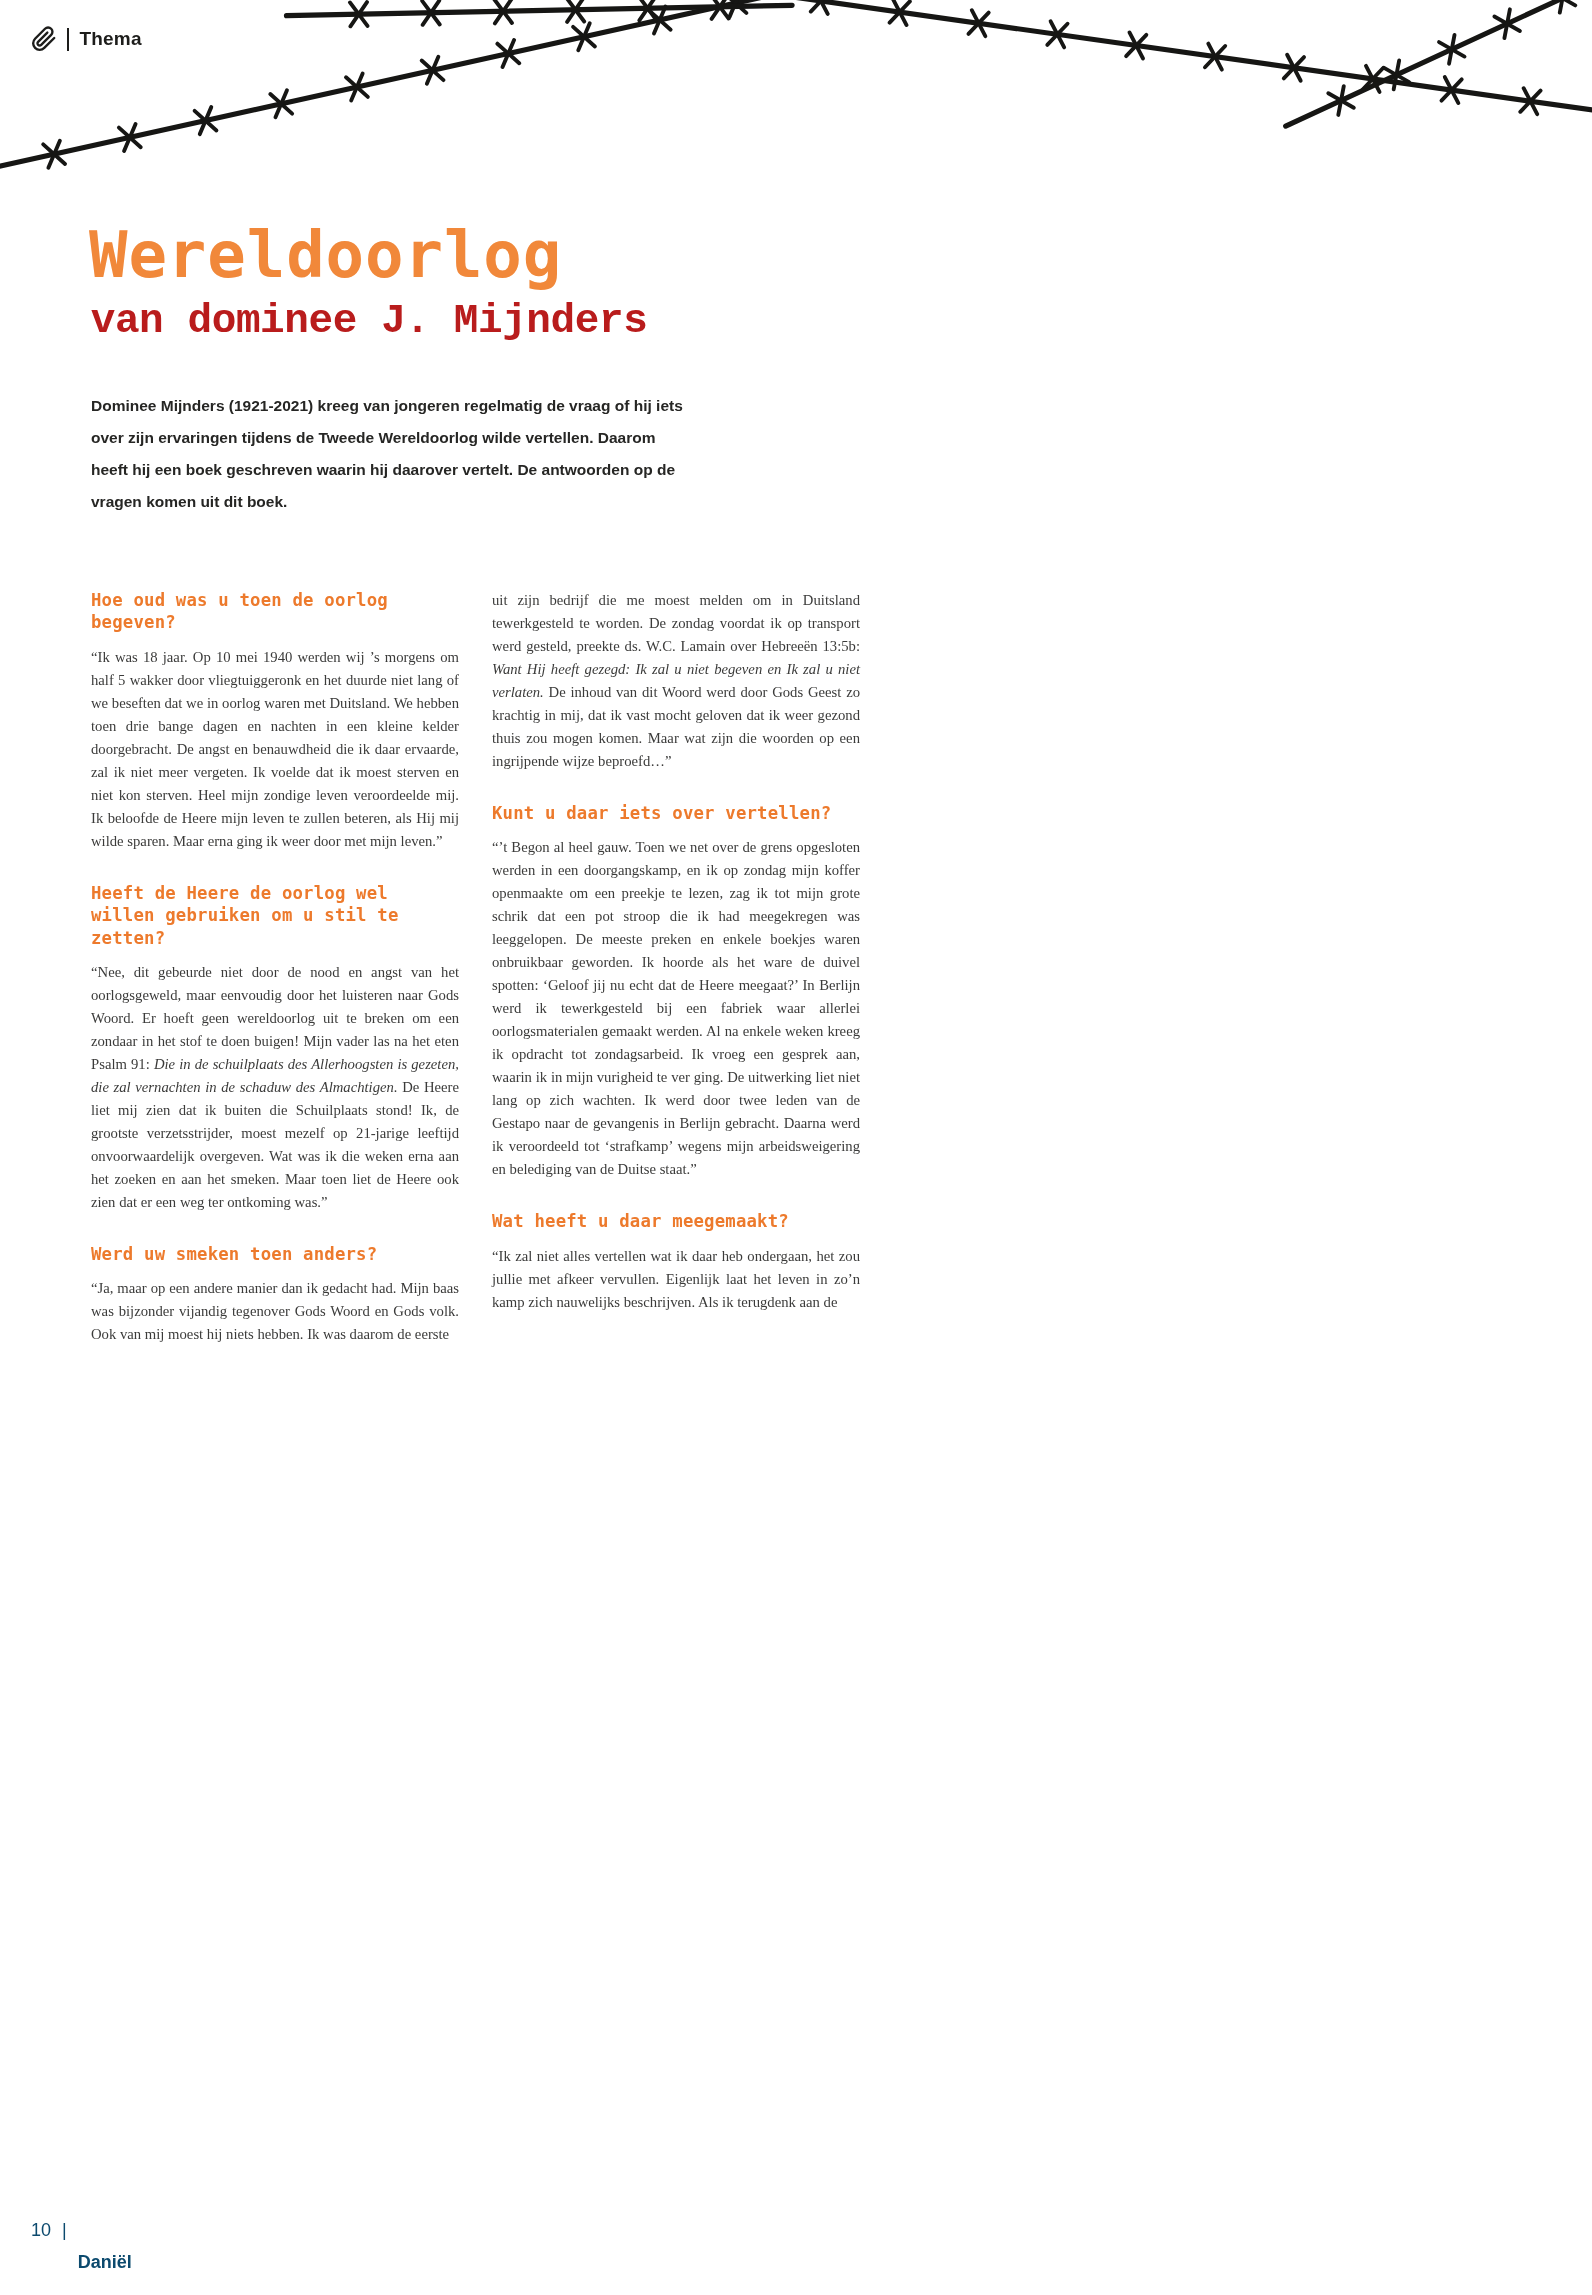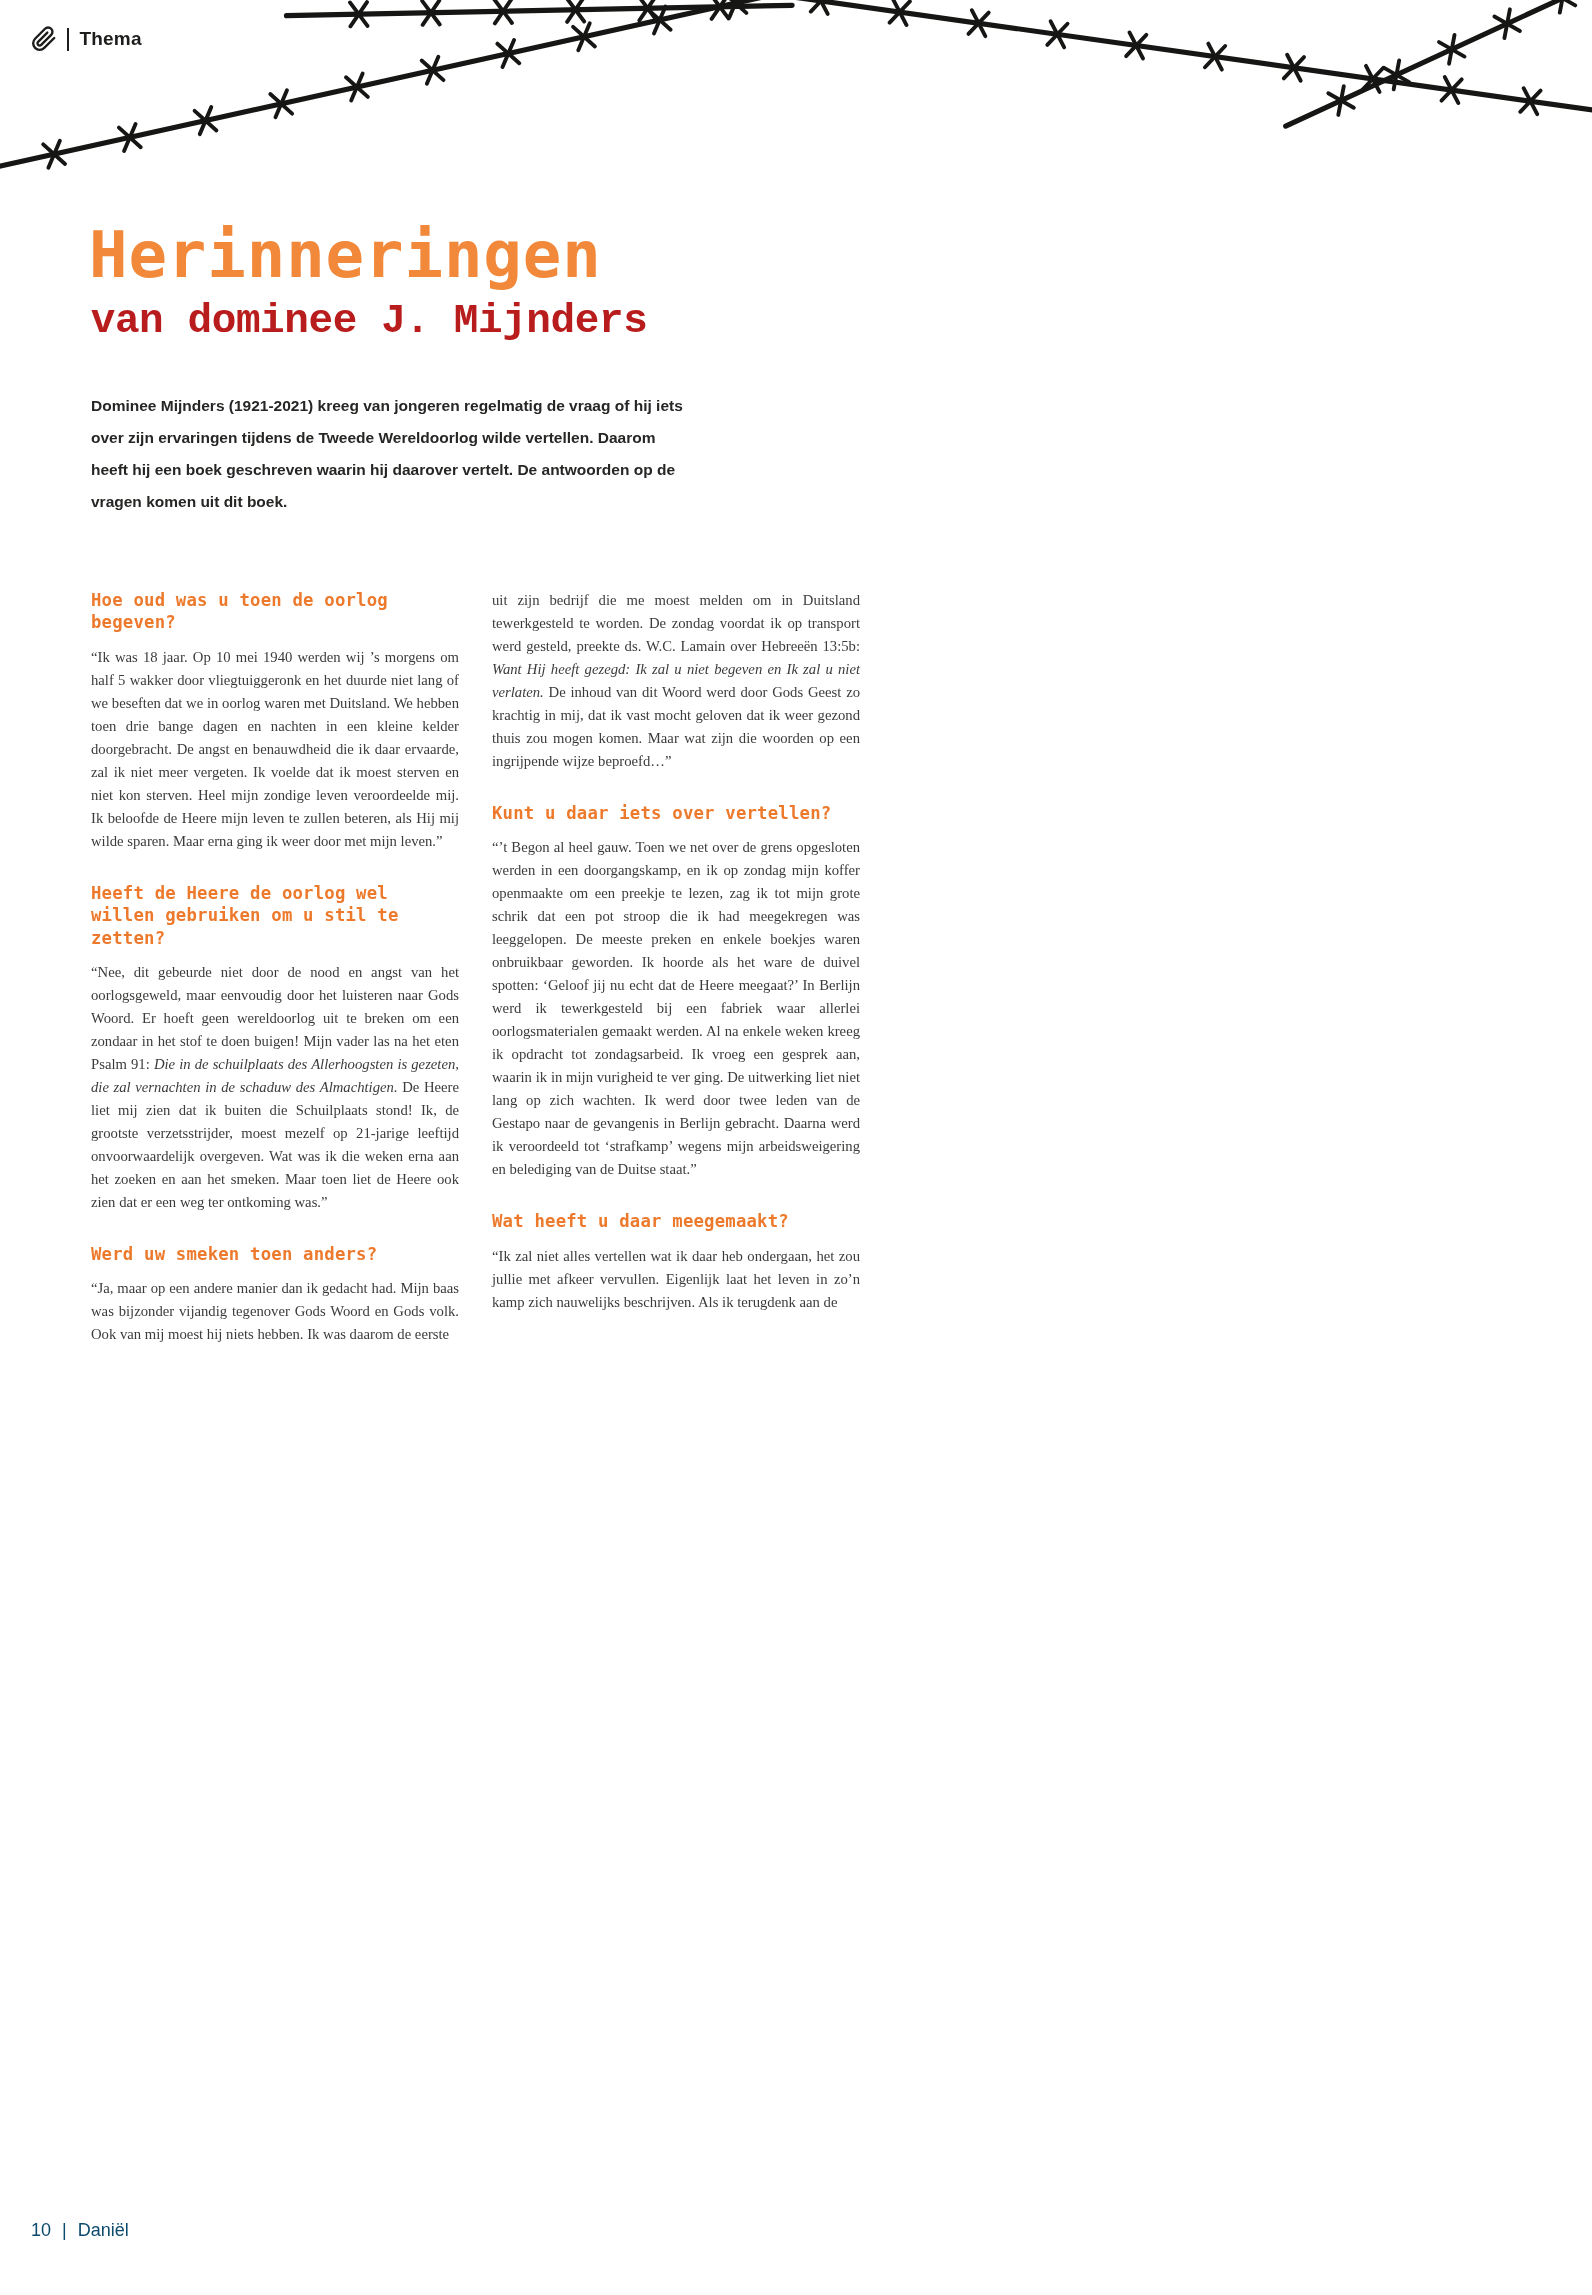--- a/index.html
+++ b/index.html
@@ -110,21 +110,21 @@
     left: 31px; top: 2220px;
     display: flex;
     align-items: flex-start;
     gap: 11px;
     font-family: "Liberation Sans", sans-serif;
     font-size: 18px;
     color: #0c4a6e;
   }
   .page-footer .num { font-weight: normal; }
   .page-footer .sep { font-weight: 300; }
-  .page-footer .mag { font-weight: normal; }
+  .page-footer .mag { font-weight: bold; margin-top: 32px; }
 </style>
 </head>
 <body>
 
 <div class="page">
 
   <svg id="wire-svg" xmlns="http://www.w3.org/2000/svg" viewBox="0 0 1845 250" width="1592" height="216">
       <line x1="-25" y1="198" x2="940" y2="-16" stroke="#161614" stroke-width="6" stroke-linecap="round"></line>
       <line x1="50.07939368587148" y1="167.18626638106167" x2="75.37515176867399" y2="189.9046427098474" stroke="#161614" stroke-width="4.5" stroke-linecap="round"></line>
       <line x1="56.06699930828652" y1="194.18645061297994" x2="69.38754614625896" y2="162.90445847792913" stroke="#161614" stroke-width="4.5" stroke-linecap="round"></line>
@@ -197,21 +197,21 @@
     <span class="clip">
       <svg viewBox="0 0 24 24" fill="none" stroke="#1d1d1b" stroke-width="2.2" stroke-linecap="round" stroke-linejoin="round">
         <path d="M21.44 11.05l-9.19 9.19a6 6 0 0 1-8.49-8.49l9.19-9.19a4 4 0 1 1 5.66 5.66l-9.2 9.19a2 2 0 0 1-2.83-2.83l8.49-8.48"></path>
       </svg>
     </span>
     <span class="tag-divider"></span>
     <span class="tag-label">Thema</span>
   </header>
 
   <div class="title-block">
-    <h1 class="title-main">Herinneringen</h1>
+    <h1 class="title-main">Wereldoorlog</h1>
     <h2 class="title-sub">van dominee J. Mijnders</h2>
   </div>
 
   <p class="intro">Dominee Mijnders (1921-2021) kreeg van jongeren regelmatig de vraag of hij iets over zijn ervaringen tijdens de Tweede Wereldoorlog wilde vertellen. Daarom heeft hij een boek geschreven waarin hij daarover vertelt. De antwoorden op de vragen komen uit dit boek.</p>
 
   <div class="columns">
 
     <div class="col">
       <h3 class="q">Hoe oud was u toen de oorlog begeven?</h3>
       <p class="body"><span>“Ik was 18 jaar. Op 10 mei 1940 werden wij ’s morgens om half 5 wakker door vliegtuiggeronk en het duurde niet lang of we beseften dat we in oorlog waren met Duitsland. We hebben toen drie bange dagen en nachten in een kleine kelder doorgebracht. De angst en benauwdheid die ik daar ervaarde, zal ik niet meer vergeten. Ik voelde dat ik moest sterven en niet kon sterven. Heel mijn zondige leven veroordeelde mij. Ik beloofde de Heere mijn leven te zullen beteren, als Hij mij wilde sparen. Maar erna ging ik weer door met mijn leven.”</span></p>

